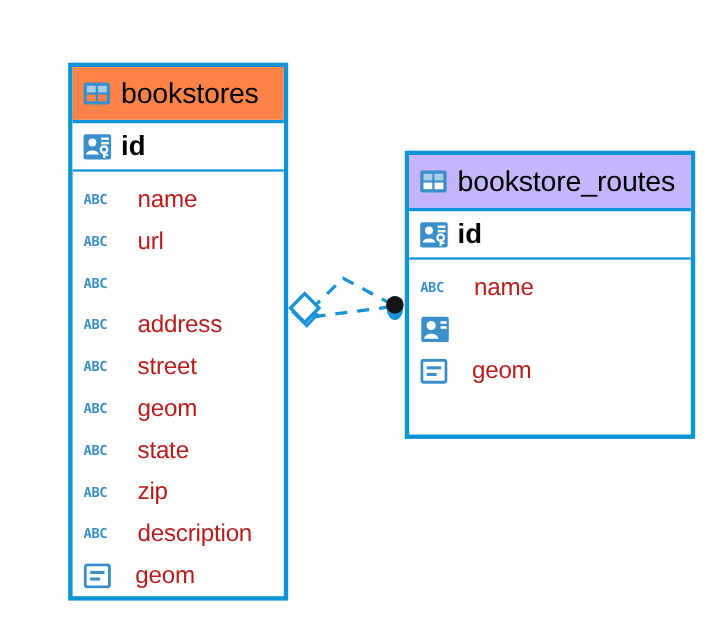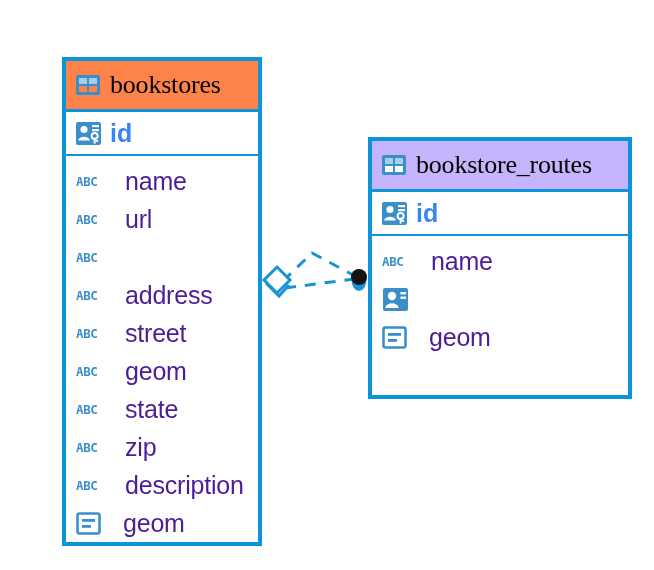--- a/index.html
+++ b/index.html
@@ -52,58 +52,57 @@
   }
   .entity-header.accent   { background: #fd8348; }
   .entity-header.neutral  { background: #c4b5fd; }
 
   .entity-title {
     font-size: 26px;
     color: #000000;
     line-height: 1;
     white-space: nowrap;
     letter-spacing: -0.2px;
-    font-family: Liberation Serif, serif;
   }
 
   .pk-row {
     display: flex;
     align-items: center;
     box-sizing: border-box;
     height: 47px;
     padding: 0 8px 0 9px;
     gap: 8px;
     border-top: 3px solid #0d93d8;
     border-bottom: 2px solid #0d93d8;
     background: #ffffff;
     flex: none;
   }
   .pk-label {
     font-size: 25px;
     font-weight: bold;
-    color: #3b82f6;
+    color: #000000;
     line-height: 1;
   }
 
   .field-list {
     display: flex;
     flex-direction: column;
     padding: 6px 0 4px 0;
   }
   .field-row {
     display: flex;
     align-items: center;
     height: 38px;
     padding: 0 8px 0 10px;
     gap: 22px;
     flex: none;
   }
   .field-label {
-    font-size: 25px;
-    color: #4c1d95;
+    font-size: 22px;
+    color: #b91c1c;
     line-height: 1;
     white-space: nowrap;
     letter-spacing: -0.2px;
   }
 
   .ficon {
     flex: none;
     display: block;
   }
 </style>

